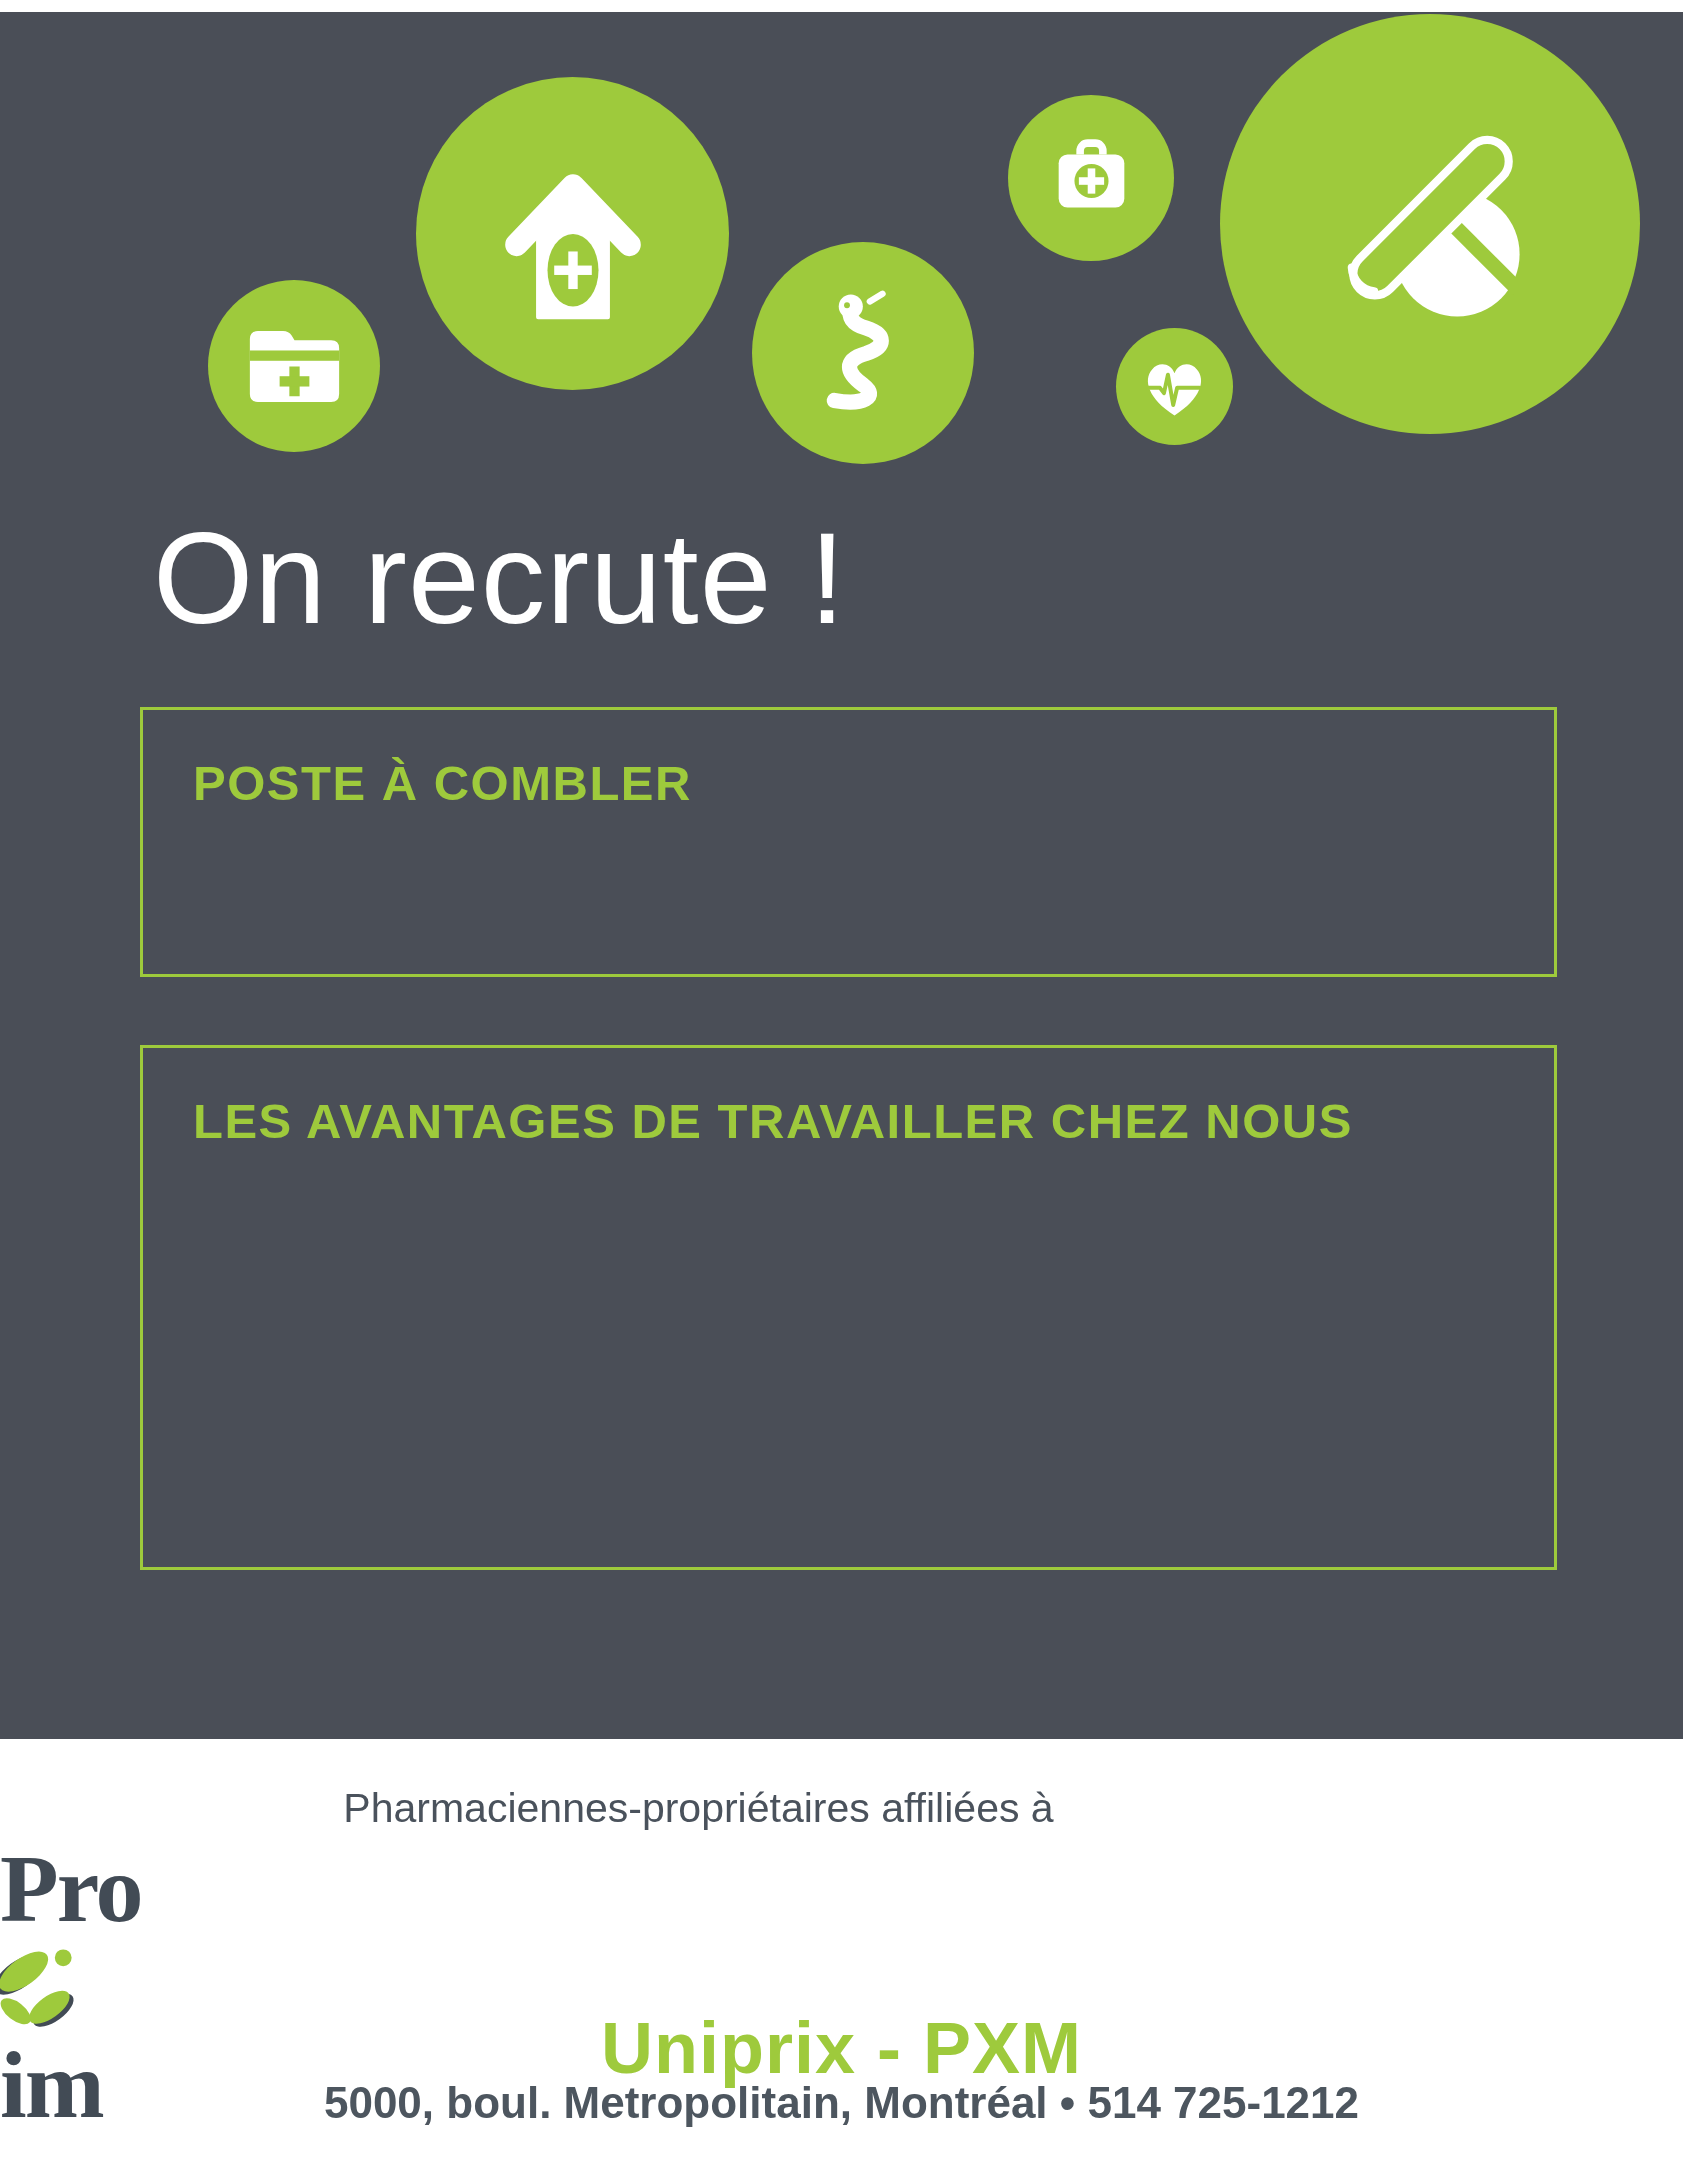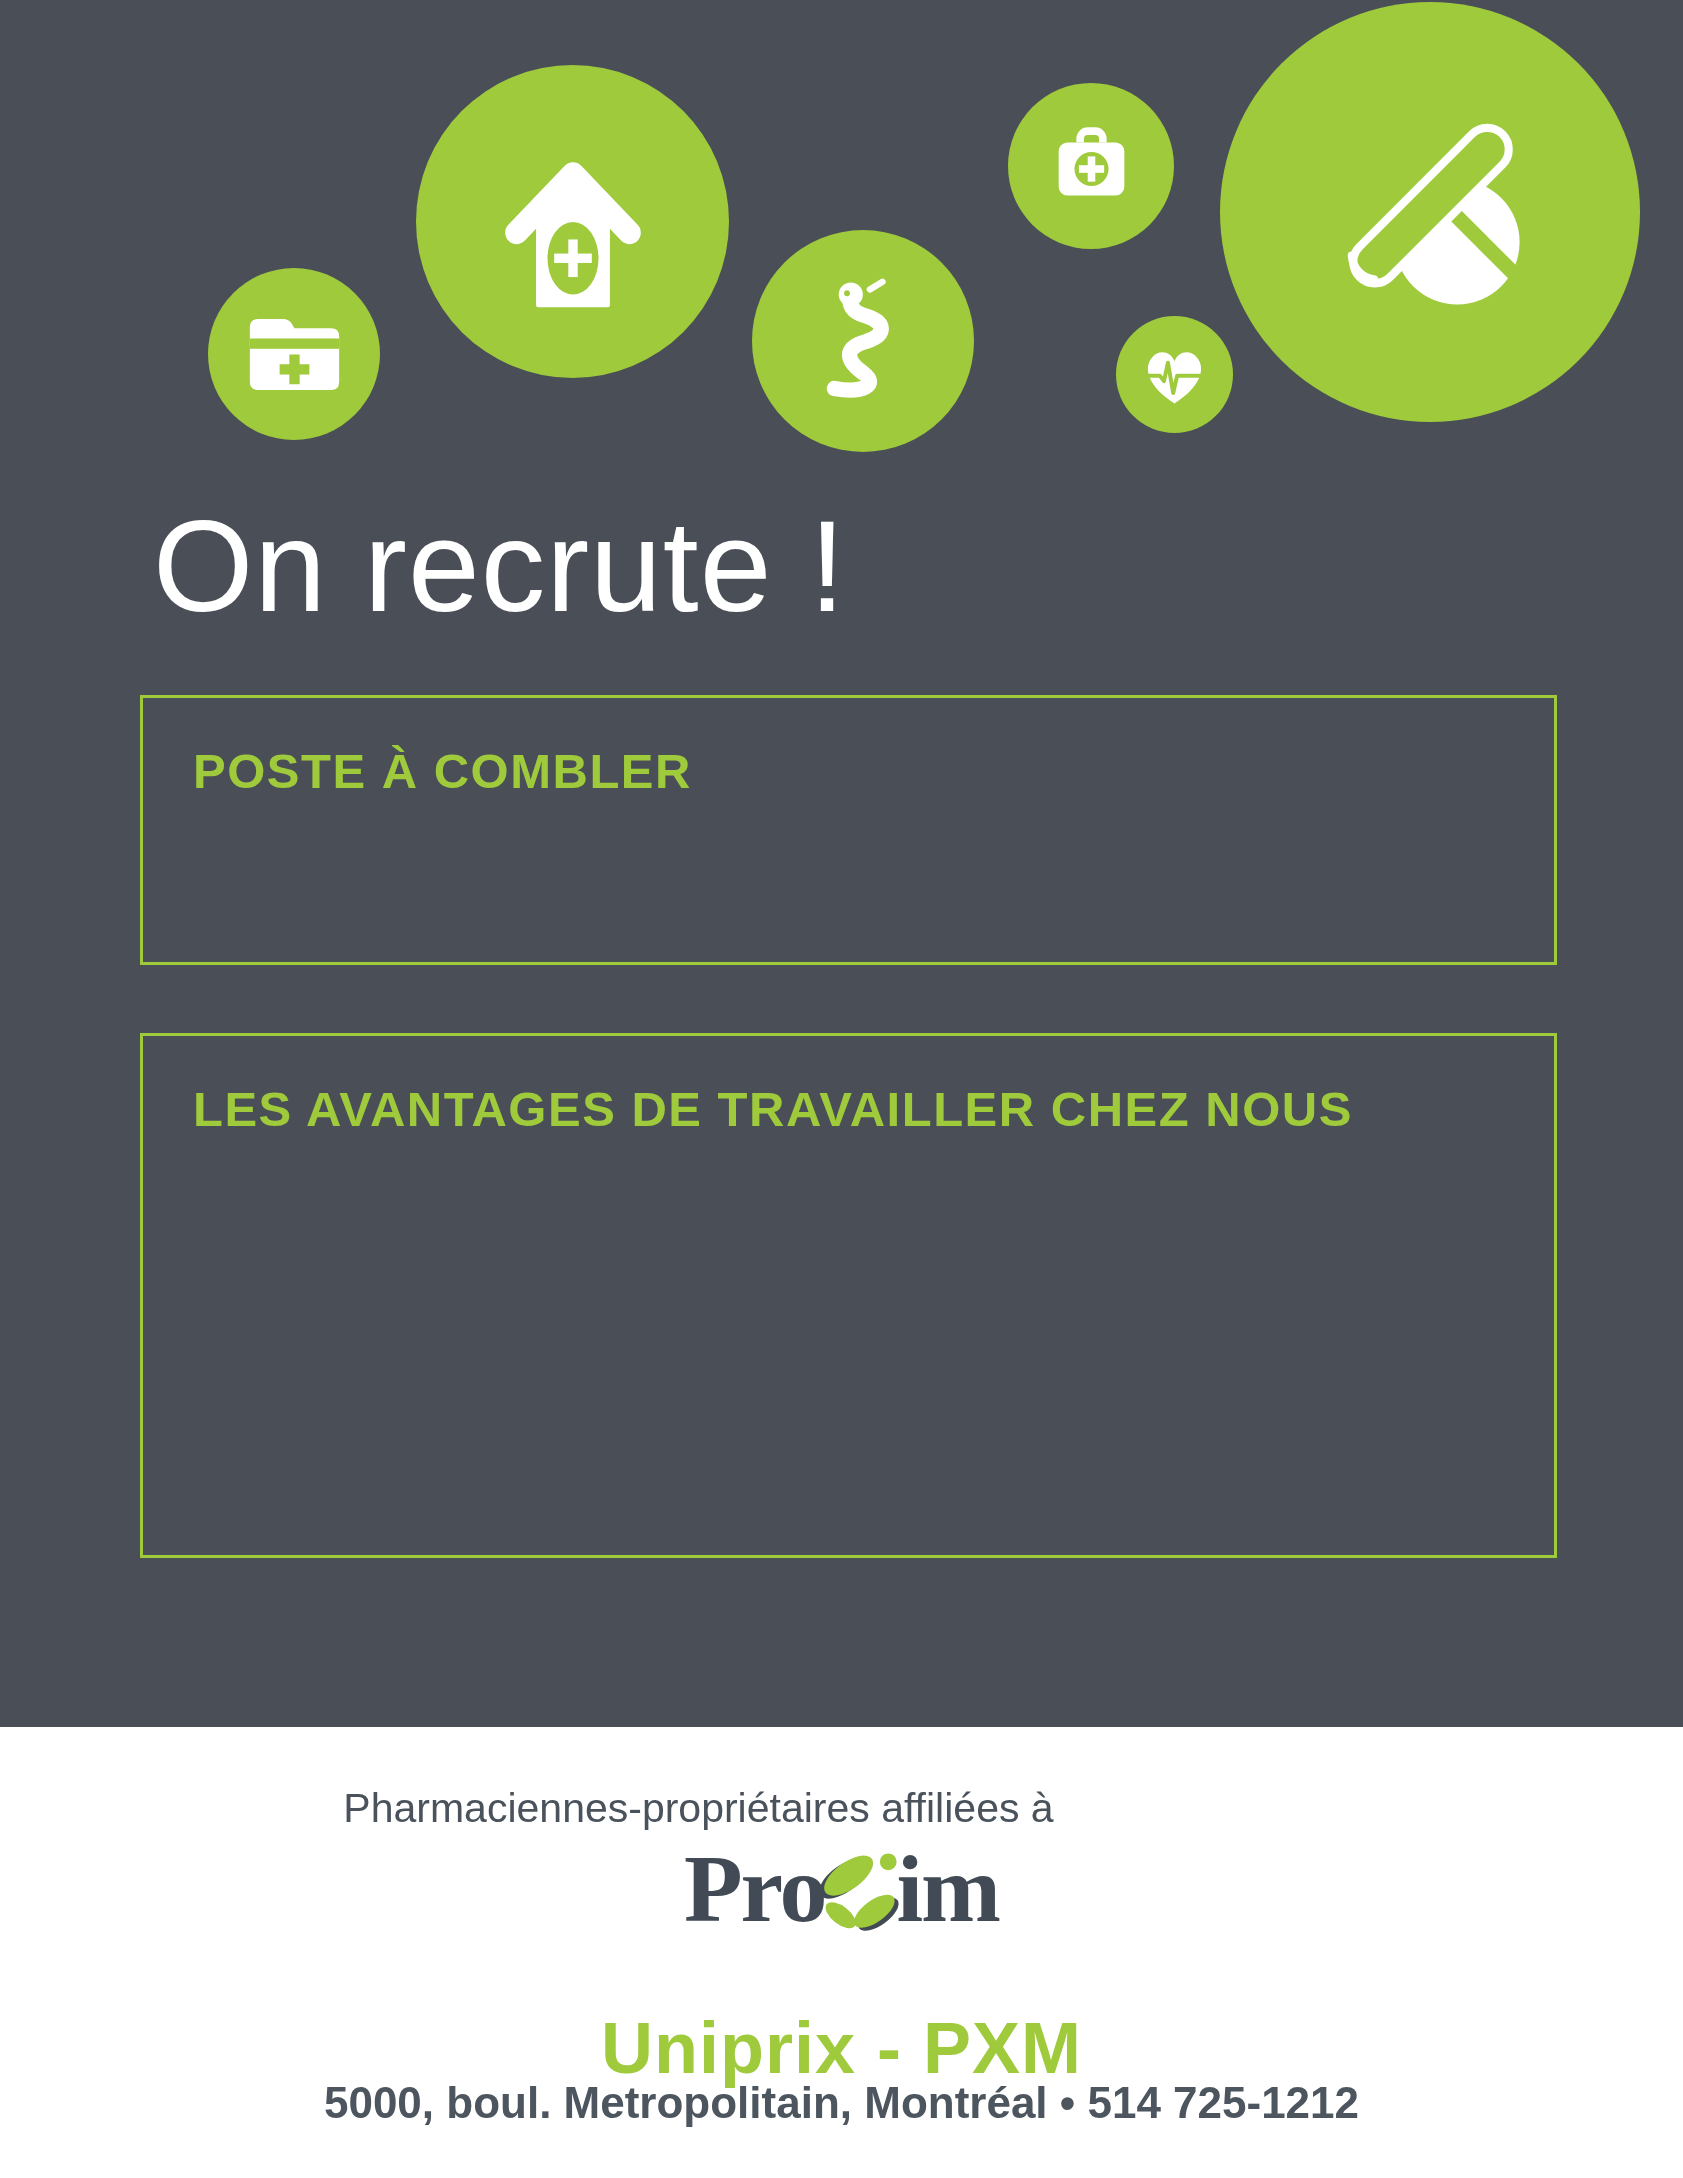--- a/index.html
+++ b/index.html
@@ -4,21 +4,21 @@
 <style>
   html,body{margin:0;padding:0;}
   body{
     width:1683px;height:2178px;position:relative;
     font-family:"Liberation Sans", sans-serif;
     background:#ffffff;overflow:hidden;
   }
   .poster{position:absolute;inset:0;width:1683px;height:2178px;background:var(--footer_bg,#ffffff);}
   
   .dark-section{
-    position:absolute;left:0;top:0;width:1683px;height:1727px;
+    position:absolute;left:0;top:12px;width:1683px;height:1727px;
     background:var(--background_dark,#4a4e57);overflow:hidden;
   }
   .circle{
     position:absolute;border-radius:50%;
     background:var(--accent_green,#9eca3c);
     display:flex;align-items:center;justify-content:center;
   }
   .c-folder{left:208px;top:268px;width:172px;height:172px;}
   .c-house{left:416px;top:65px;width:313px;height:313px;}
   .c-caduceus{left:752px;top:230px;width:222px;height:222px;}
@@ -46,21 +46,21 @@
     text-align:center;font-size:40px;font-weight:400;letter-spacing:0.5px;
     color:var(--contact_text,#eff1f1);
   }
   
   .affiliation-line{
     position:absolute;left:0;width:1397px;top:1788px;line-height:1;
     text-align:center;font-size:41px;color:var(--footer_text,#4a525c);
   }
   .logo-row{
     position:absolute;left:0;width:1683px;top:1841px;
-    display:flex;justify-content:center;align-items:flex-start;
+    display:flex;justify-content:center;align-items:flex-start;flex-direction:column;
   }
   .logo-text{
     font-family:"Liberation Serif", serif;font-weight:700;
     font-size:96px;line-height:1;color:var(--logo_text,#424b55);
     letter-spacing:-2px;
   }
   .logo-x{margin:-3px -12px 0 -12px;}
   .store-name{
     position:absolute;left:0;width:1683px;top:2012px;line-height:1;
     text-align:center;font-size:72px;font-weight:700;letter-spacing:1px;

